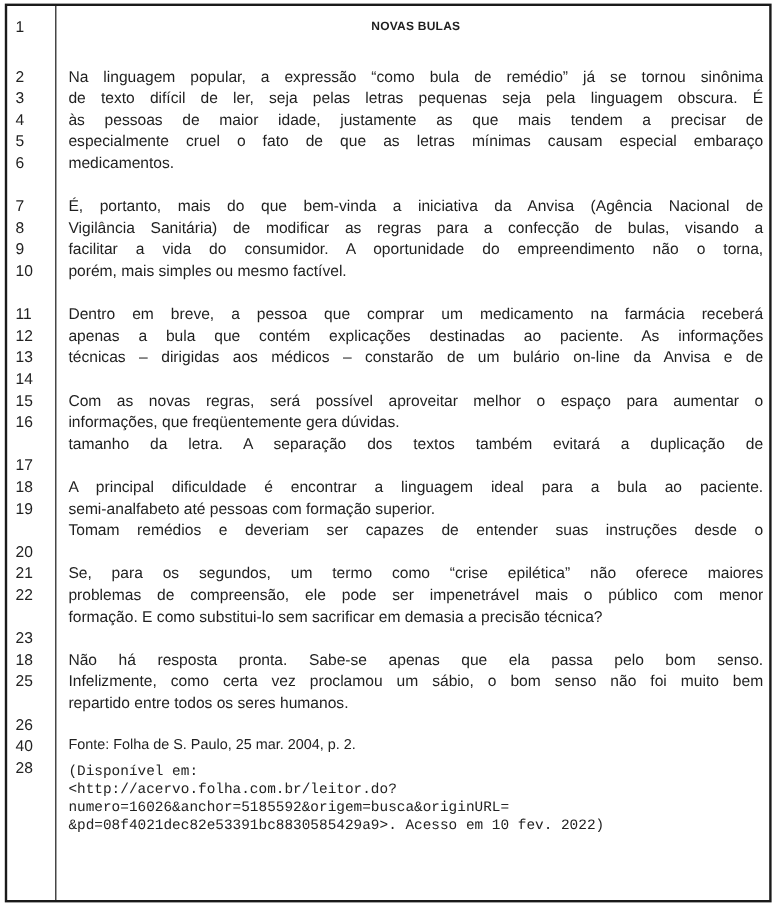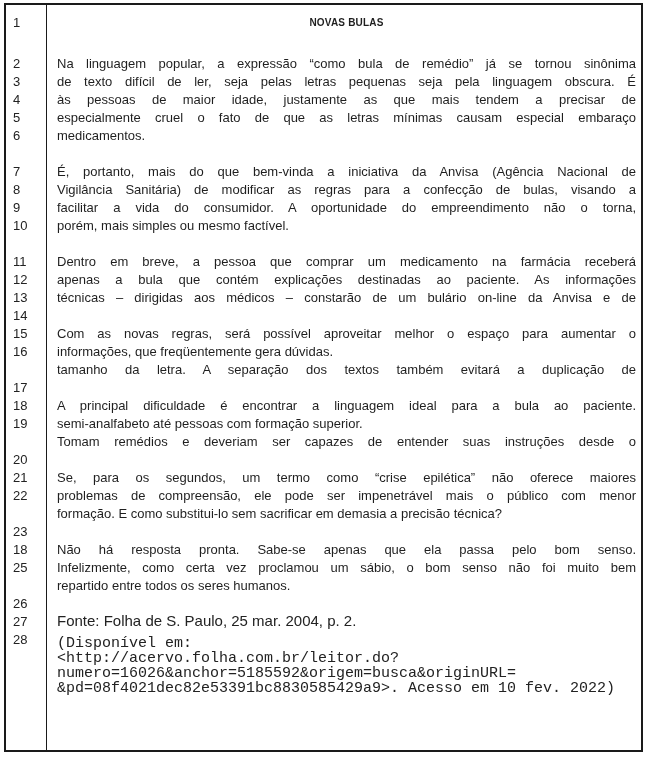--- a/index.html
+++ b/index.html
@@ -56,21 +56,21 @@
   .para-block, .gutter-block { margin-bottom: 18px; }
   .title-gap.para-block, .title-gap.gutter-block { margin-bottom: 23px; }
   .title-line {
     font-size: 10px;
     font-weight: bold;
     line-height: 18px;
     text-align: center;
     letter-spacing: 0.2px;
   }
   .small {
-    font-size: 15px;
+    font-size: 12px;
     line-height: 15px;
     color: #222;
   }
   .source { margin-top: 0; }
   .availability { margin-top: 8px; font-family: Liberation Mono, monospace; }
 </style>
 </head>
 <body>
 
 <div class="frame">
@@ -110,21 +110,21 @@
           <div class="num">21</div>
           <div class="num">22</div>
         </div>
         <div class="gutter-block">
           <div class="num">23</div>
           <div class="num">18</div>
           <div class="num">25</div>
         </div>
         <div class="gutter-block">
           <div class="num">26</div>
-          <div class="num">27</div>
+          <div class="num">40</div>
           <div class="num">28</div>
         </div>
       </div>
   </div>
 
   <div class="content">
     <div class="para-block title-gap">
       <div class="title-line">NOVAS BULAS</div>
     </div>
 

